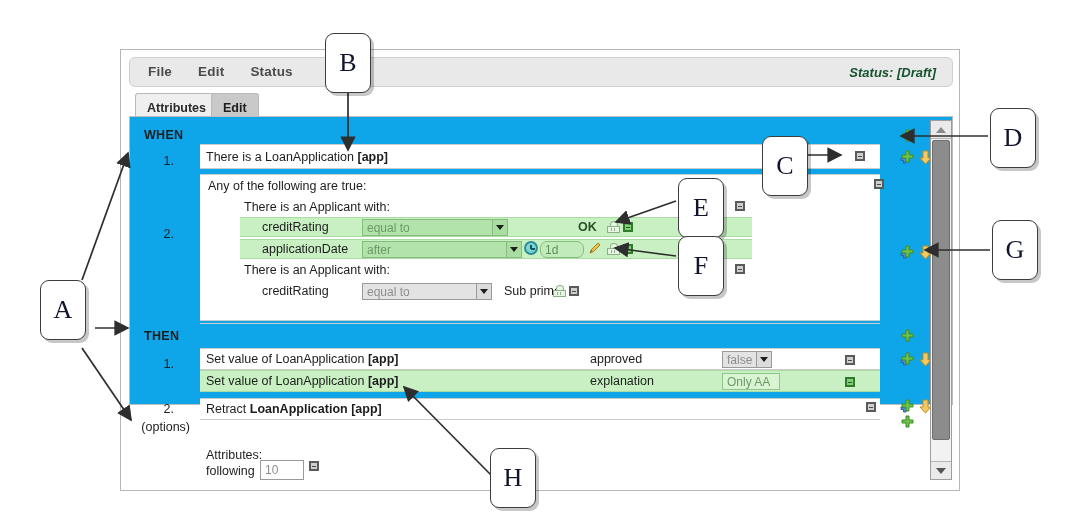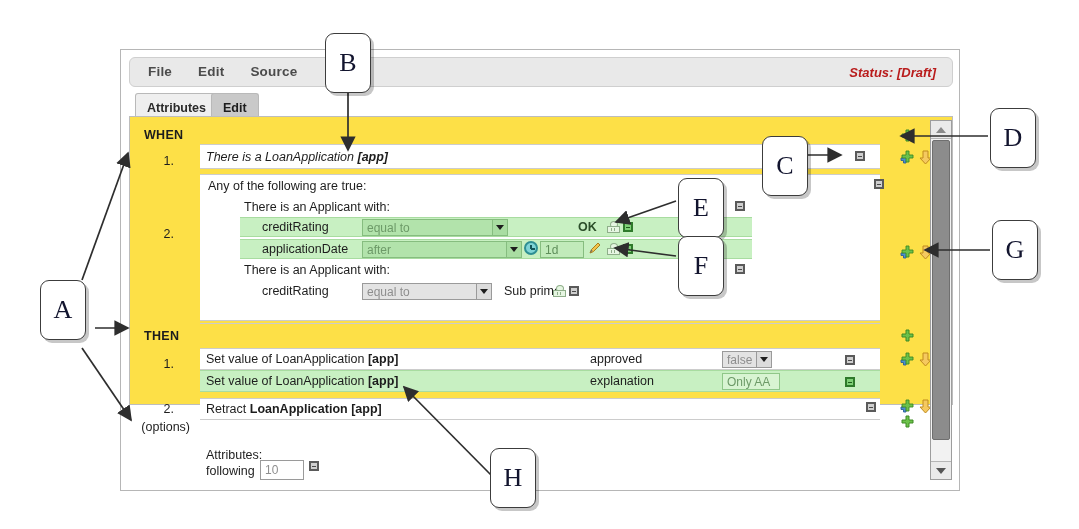--- a/index.html
+++ b/index.html
@@ -23,57 +23,56 @@
     background:#e9e9e9;border:1px solid #cfcfcf;border-radius:6px;
     box-sizing:border-box;
   }
   .menu-items{position:absolute;left:18px;top:6px;display:flex;gap:26px;}
   .menu-item{
     font-size:13.5px;font-weight:bold;color:#4b4b4b;cursor:default;
     letter-spacing:.2px;
   }
   .status-text{
     position:absolute;right:16px;top:7px;font-size:13px;font-weight:bold;
-    font-style:italic;color:#b91c1c;
+    font-style:italic;color:#14532d;
   }
 
   
   .tabbar{
     position:absolute;left:8px;top:43px;width:824px;height:24px;
   }
   .tab{
     position:absolute;top:0;height:28px;box-sizing:border-box;
     border:1px solid #b9b9b9;border-bottom:none;
     display:flex;align-items:center;justify-content:center;
     font-size:12.5px;font-weight:bold;padding:0 11px;
     border-radius:3px 3px 0 0;
   }
   .tab.inactive{left:6px;background:#efefef;color:#2b2b2b;}
   .tab.active{left:82px;background:#c9c9c9;color:#1d1d1d;}
 
   
   .editor-panel{
     position:absolute;left:8px;top:66px;width:824px;height:289px;
-    background:#fde047;border:1px solid #bdbdbd;box-sizing:border-box;
+    background:#0ea5e9;border:1px solid #bdbdbd;box-sizing:border-box;
   }
 
   
   .section-label{
     position:absolute;font-size:12.5px;font-weight:bold;color:#1d1d1d;
     letter-spacing:.3px;
   }
   .row-num{
     position:absolute;font-size:12.5px;color:#1d1d1d;text-align:right;width:22px;
   }
 
   .rowline{
     position:absolute;box-sizing:border-box;
     border-top:1px solid #d0d0d0;border-bottom:1px solid #d0d0d0;
     background:#ffffff;
-    font-style:italic;
   }
   .rowline.plain{border-top:1px solid #cccccc;border-bottom:1px solid #cccccc;}
   .rowline.green{background:#c8f0c2;border-color:#a8dca0;}
   .rowline.nofill{background:transparent;border:none;}
 
   .celltext{
     position:absolute;font-size:12.5px;color:#1d1d1d;white-space:nowrap;
   }
   .celltext b{font-weight:bold;}
 
@@ -95,21 +94,21 @@
     display:block;width:0;height:0;
     border-left:4px solid transparent;border-right:4px solid transparent;
     border-top:5px solid #1d1d1d;
   }
   .textbox{
     position:absolute;box-sizing:border-box;height:17px;
     border:1px solid #9a9a9a;background:#ffffff;
     font-size:12px;color:#8e8e8e;display:flex;align-items:center;padding-left:4px;
   }
   .textbox.green{background:#d8f4d2;border-color:#8fc788;color:#6d9a68;}
-  .textbox.greendark{background:#c1ebba;border-color:#86bd7f;color:#5f8f5b;}
+  .textbox.greendark{background:#c1ebba;border-color:#86bd7f;color:#5f8f5b;border-radius:7px;}
 
   
   .minus{
     position:absolute;width:10px;height:10px;box-sizing:border-box;
     border:2px solid #5a5a5a;background:#cfcfcf;
   }
   .minus:after{
     content:"";position:absolute;left:1px;top:3px;width:4px;height:1px;background:#4a4a4a;
   }
   .minus.green{border-color:#2f7a2b;background:#7fd077;}
@@ -178,21 +177,21 @@
 <body>
 
 <div id="root">
 
   <div class="app-window">
 
     <div class="menubar">
       <div class="menu-items">
         <div class="menu-item">File</div>
         <div class="menu-item">Edit</div>
-        <div class="menu-item">Source</div>
+        <div class="menu-item">Status</div>
       </div>
       <div class="status-text">Status: [Draft]</div>
     </div>
 
     <div class="tabbar">
       <div class="tab inactive">Attributes</div>
       <div class="tab active">Edit</div>
     </div>
 
     <div class="editor-panel">

